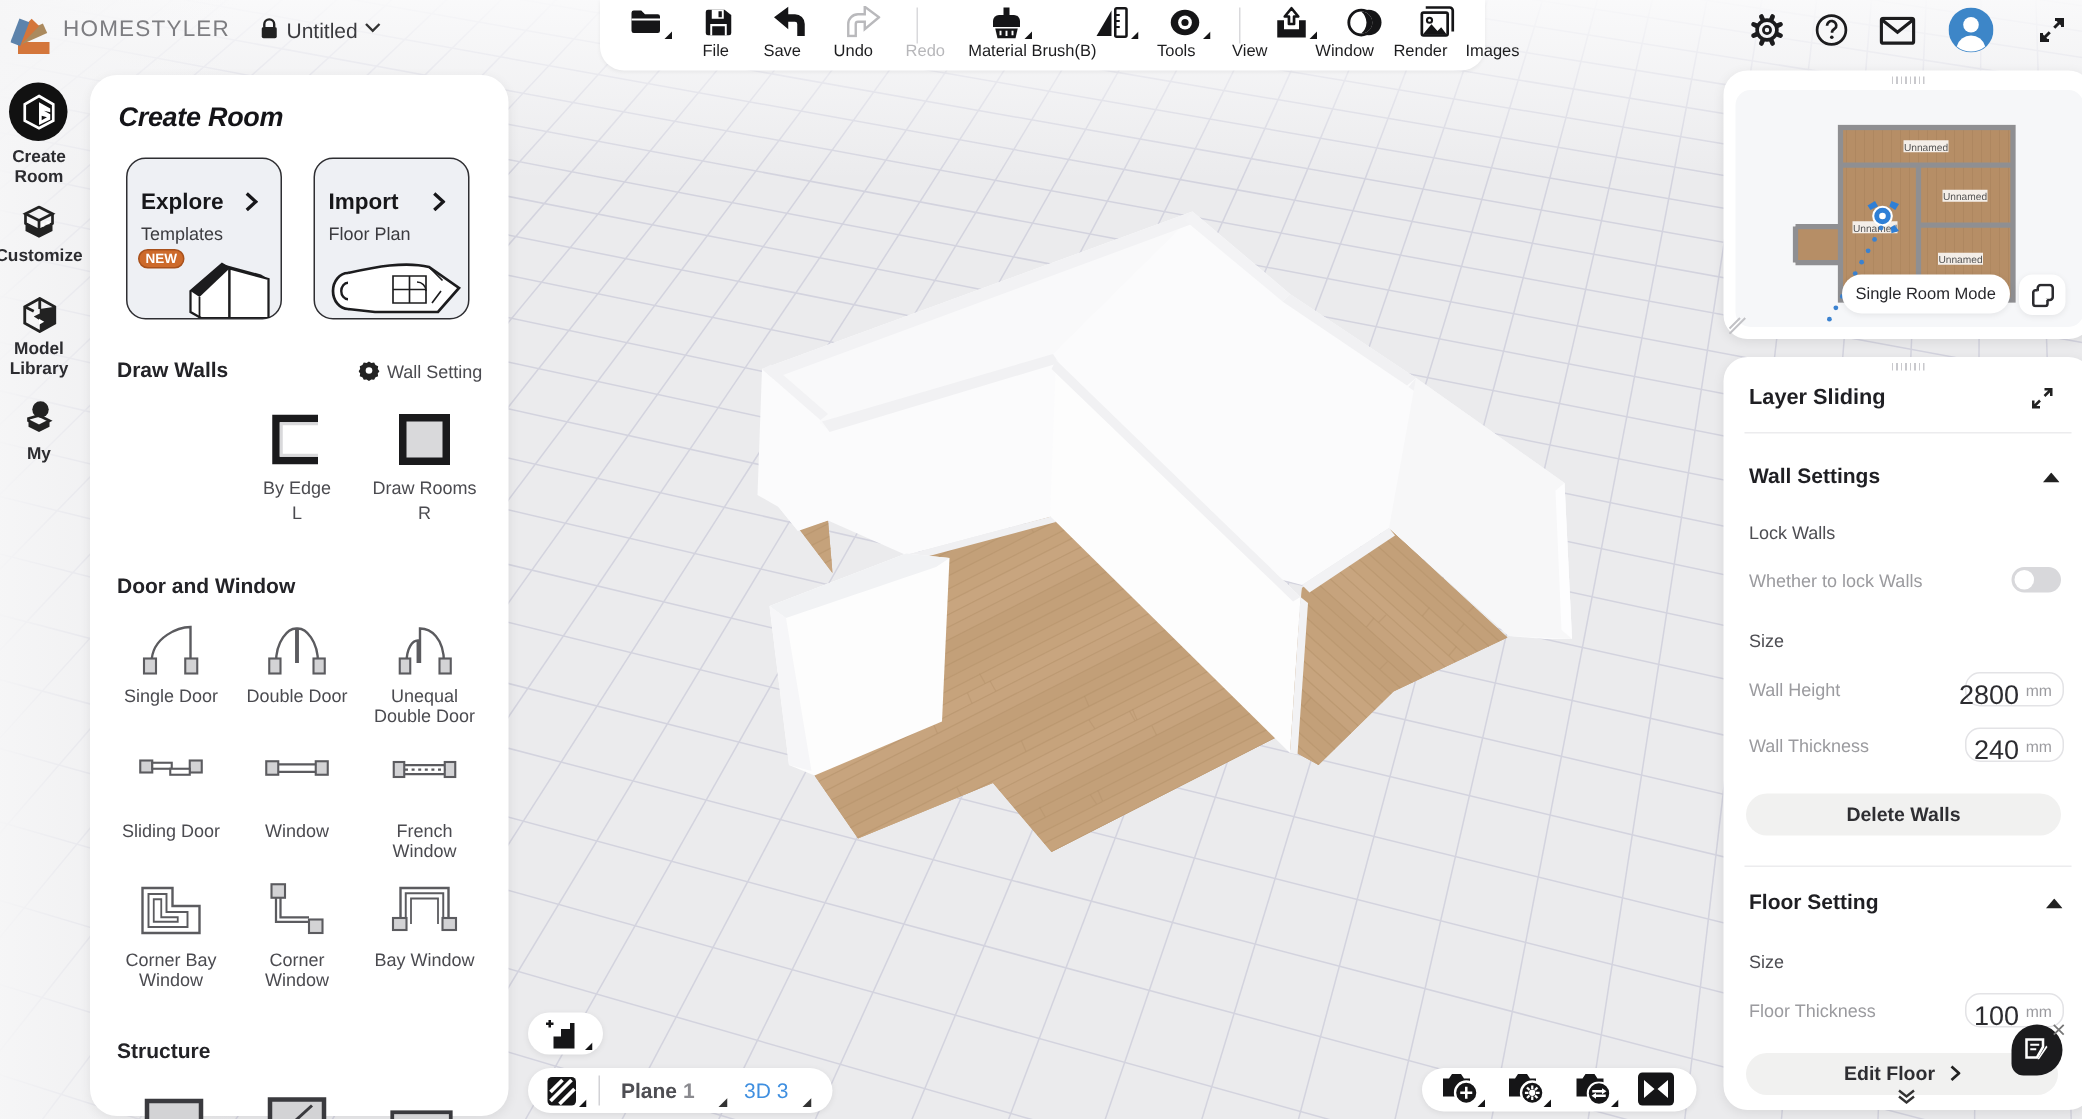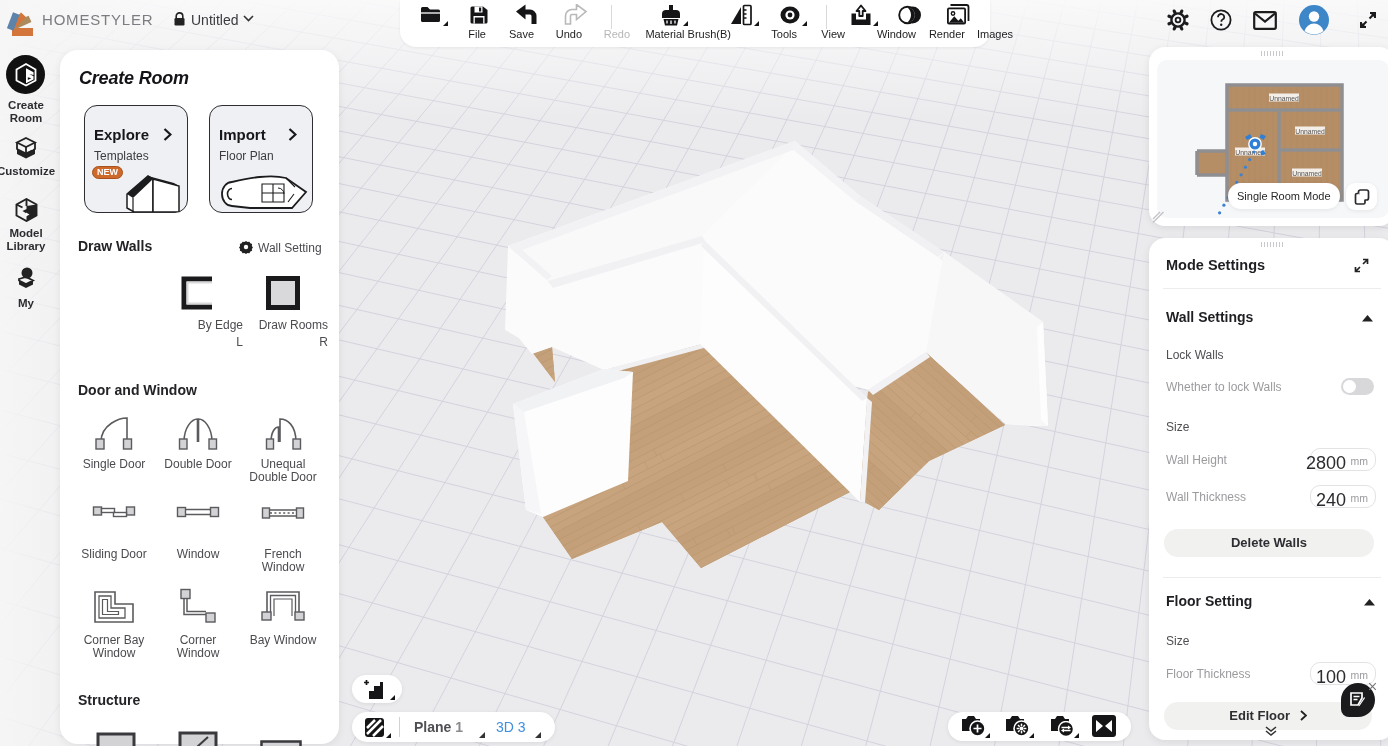--- a/index.html
+++ b/index.html
@@ -1857,27 +1857,27 @@
 <svg style="position:absolute;left:179px;top:190px;" width="15" height="15" viewBox="0 0 15 15">
       <path d="M7.5 1l1.7 1.1 2 -.3 1 1.8 1.9.8-.3 2 1.2 1.6-1.2 1.6.3 2-1.9.8-1 1.8-2-.3L7.5 15l-1.7-1.1-2 .3-1-1.8-1.9-.8.3-2L0 8l1.2-1.6-.3-2 1.9-.8 1-1.8 2 .3z" transform="scale(.93)" fill="#222"></path>
       <circle cx="7" cy="7" r="2.2" fill="#fff"></circle>
     </svg>
 <div style="position:absolute;left:198px;top:191px;font-size:12px;color:#4b4b50;">Wall Setting</div>
     <div class="tool3" style="left:93px;top:226px;">
       <div style="height:36px;"><svg width="34" height="34" viewBox="0 0 34 34">
           <path d="M31 3H3v28h28" fill="none" stroke="#1a1a1c" stroke-width="5"></path>
           <path d="M31 6.5H6.5v21H31" fill="none" stroke="#d9d9db" stroke-width="2"></path>
         </svg></div>
-      <div class="lab" style="margin-top:5px;text-align:right;">By Edge<br>L</div>
+      <div class="lab" style="margin-top:5px;">By Edge<br>L</div>
     </div>
     <div class="tool3" style="left:178px;top:226px;">
       <div style="height:36px;"><svg width="34" height="34" viewBox="0 0 34 34">
           <rect x="2.5" y="2.5" width="29" height="29" fill="#d9d9db" stroke="#1a1a1c" stroke-width="5"></rect>
         </svg></div>
-      <div class="lab" style="margin-top:5px;text-align:right;">Draw Rooms<br>R</div>
+      <div class="lab" style="margin-top:5px;">Draw Rooms<br>R</div>
     </div>
 <div class="sec" style="top:332px;">Door and Window</div>
 <div style="position:absolute;left:31px;top:365px;width:46px;text-align:center;"><svg width="40" height="36" viewBox="0 0 40 36">
         <path d="M7 27 C 7 9 26 3 33 3 V 27" fill="none" stroke="#5b5b5f" stroke-width="1.6"></path>
         <rect x="2" y="24" width="8" height="10" fill="#d3d3d5" stroke="#5b5b5f" stroke-width="1.4"></rect>
         <rect x="29.5" y="24" width="8" height="10" fill="#d3d3d5" stroke="#5b5b5f" stroke-width="1.4"></rect>
       </svg></div>
     <div style="position:absolute;left:115px;top:365px;width:46px;text-align:center;"><svg width="40" height="36" viewBox="0 0 40 36">
         <path d="M6 27 C 6 12 14 4 19.5 4 V 27 M34 27 C 34 12 26 4 20.5 4 V 27" fill="none" stroke="#5b5b5f" stroke-width="1.6"></path>
         <rect x="1.5" y="24" width="7.5" height="10" fill="#d3d3d5" stroke="#5b5b5f" stroke-width="1.4"></rect>
@@ -2013,21 +2013,21 @@
         <path d="M11 11v2.5a1.5 1.5 0 01-1.5 1.5H3A1.5 1.5 0 011.5 13.5V6A1.5 1.5 0 013 4.5h1.5" fill="#fff" stroke="#2b2b2f" stroke-width="1.7"></path>
       </svg>
     </div>
  <svg style="position:absolute;left:3px;top:164px;" width="12" height="12" viewBox="0 0 12 12">
       <path d="M1 8l7-7M1 11.5L11.5 1" stroke="#c2c2c6" stroke-width="1.3"></path>
     </svg>
 </div>
 
 <div class="rpanel">
  <div class="dots" style="left:112px;top:4px;"></div>
- <div style="position:absolute;left:17px;top:19px;font-size:14.5px;font-weight:bold;color:#1f1f23;">Mode Settings</div>
+ <div style="position:absolute;left:17px;top:19px;font-size:14.5px;font-weight:bold;color:#1f1f23;">Layer Sliding</div>
  <svg style="position:absolute;left:205px;top:20px;" width="15" height="15" viewBox="0 0 15 15">
       <path d="M9 1.5h4.5V6M6 13.5H1.5V9M13.5 1.5L9 6M1.5 13.5L6 9" fill="none" stroke="#222" stroke-width="1.7"></path>
     </svg>
  <div style="position:absolute;left:14px;top:50px;width:218px;height:1px;background:#ececee;"></div>
  <div style="position:absolute;left:17px;top:71px;font-size:14px;font-weight:bold;color:#1f1f23;">Wall Settings</div>
  <svg style="position:absolute;left:213px;top:77px;" width="11" height="7" viewBox="0 0 11 7">
       <path d="M0 6.5h11L5.5 0z" fill="#222"></path>
     </svg>
  <div class="rp-row" style="top:110px;color:#4e4e53;">Lock Walls</div>
  <div class="rp-row" style="top:142px;">Whether to lock Walls</div>

